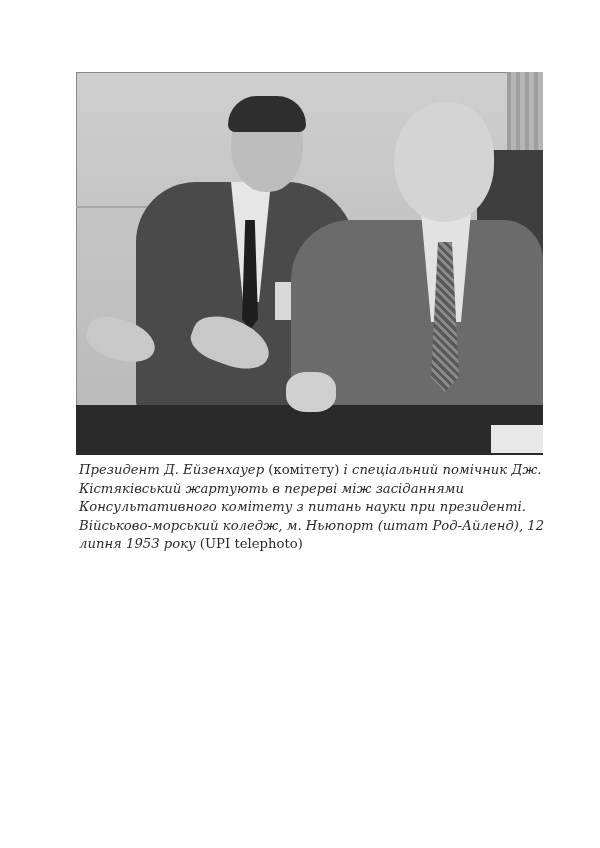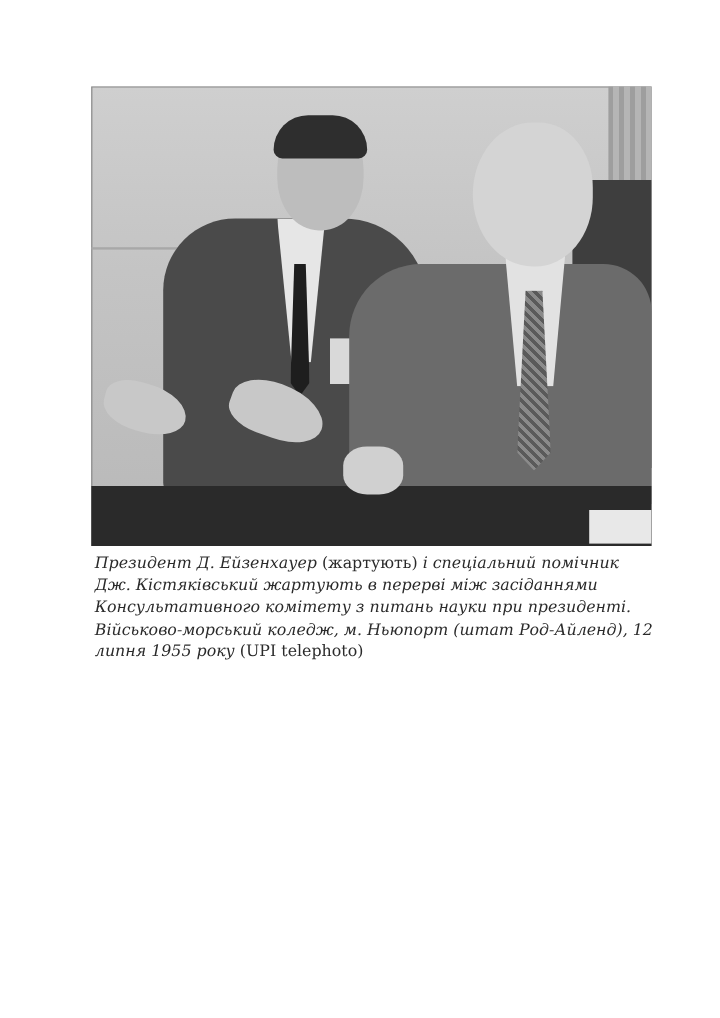--- a/index.html
+++ b/index.html
@@ -73,13 +73,13 @@
   <div class="rm-shirt"></div>
   <div class="rm-tie"></div>
   <div class="rm-head"></div>
   <div class="lm-hand-l"></div>
   <div class="lm-hand-r"></div>
   <div class="table"></div>
   <div class="rm-hand"></div>
   <div class="card"></div>
 </div>
 
-<div class="caption"><span>Президент Д. Ейзенхауер </span><span class="upright">(жартують)</span><span> і спеціальний помічник Дж. Кістяків­ський жартують в перерві між засіданнями Консультативного комітету з питань науки при президенті. Військово-морський коледж, м. Ньюпорт (штат Род-Айленд), 12 липня 1955 року </span><span class="upright">(UPI telephoto)</span></div>
+<div class="caption"><span>Президент Д. Ейзенхауер </span><span class="upright">(комітету)</span><span> і спеціальний помічник Дж. Кістяків­ський жартують в перерві між засіданнями Консультативного комітету з питань науки при президенті. Військово-морський коледж, м. Ньюпорт (штат Род-Айленд), 12 липня 1953 року </span><span class="upright">(UPI telephoto)</span></div>
 
 </body></html>

